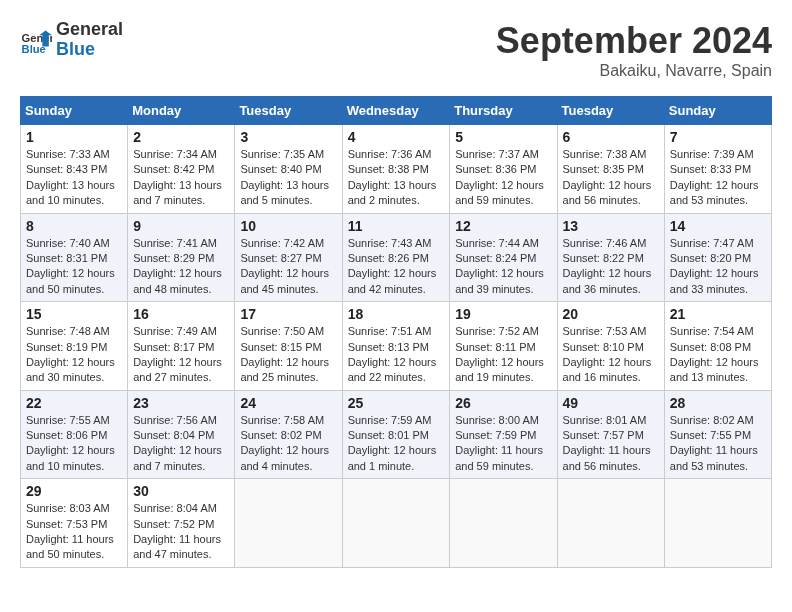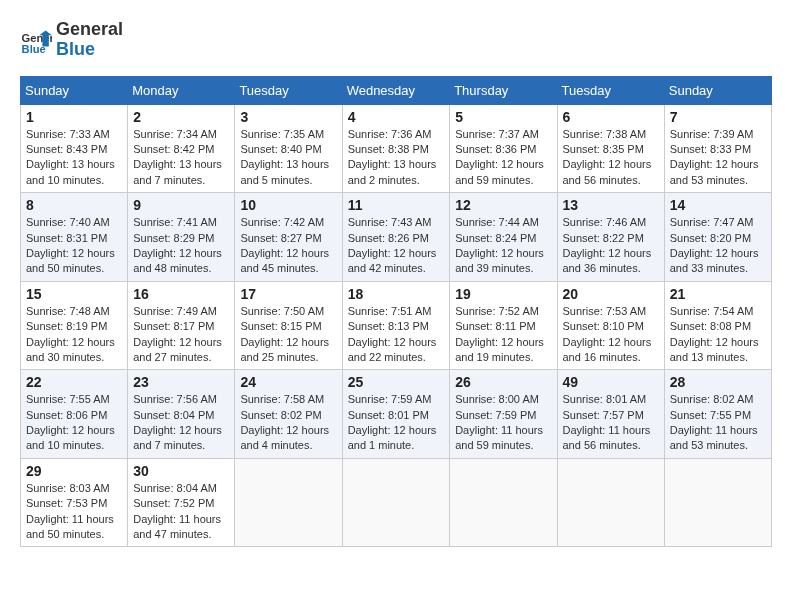--- a/index.html
+++ b/index.html
@@ -50,21 +50,21 @@
       width: 100%;
       border-collapse: collapse;
       font-size: 11px;
     }
     .calendar th {
       background-color: #2a6bb5;
       color: #fff;
       padding: 6px 4px;
       text-align: left;
       font-size: 13px;
-      font-weight: normal;
+      font-weight: bold;
       border: 1px solid #2a6bb5;
     }
     .calendar td {
       vertical-align: top;
       padding: 4px 5px;
       border: 1px solid #ccc;
       width: 108px;
       min-height: 80px;
       background: #fff;
     }
@@ -98,20 +98,22 @@
       <polygon points="32,8 40,14 36,14 36,28 28,28 28,14 24,14" fill="#1a6faf"></polygon>
     </svg>
     <div>
       <div class="logo-text">
         <div>General</div>
         <div><span>Blue</span></div>
       </div>
     </div>
   </div>
   <div class="title-block">
+    <div class="month-title">September 2024</div>
+    <div class="location">Bakaiku, Navarre, Spain</div>
   </div>
 </div>
 
 <table class="calendar">
   <thead>
     <tr>
     <th>Sunday</th>
         <th>Monday</th>
         <th>Tuesday</th>
         <th>Wednesday</th>

